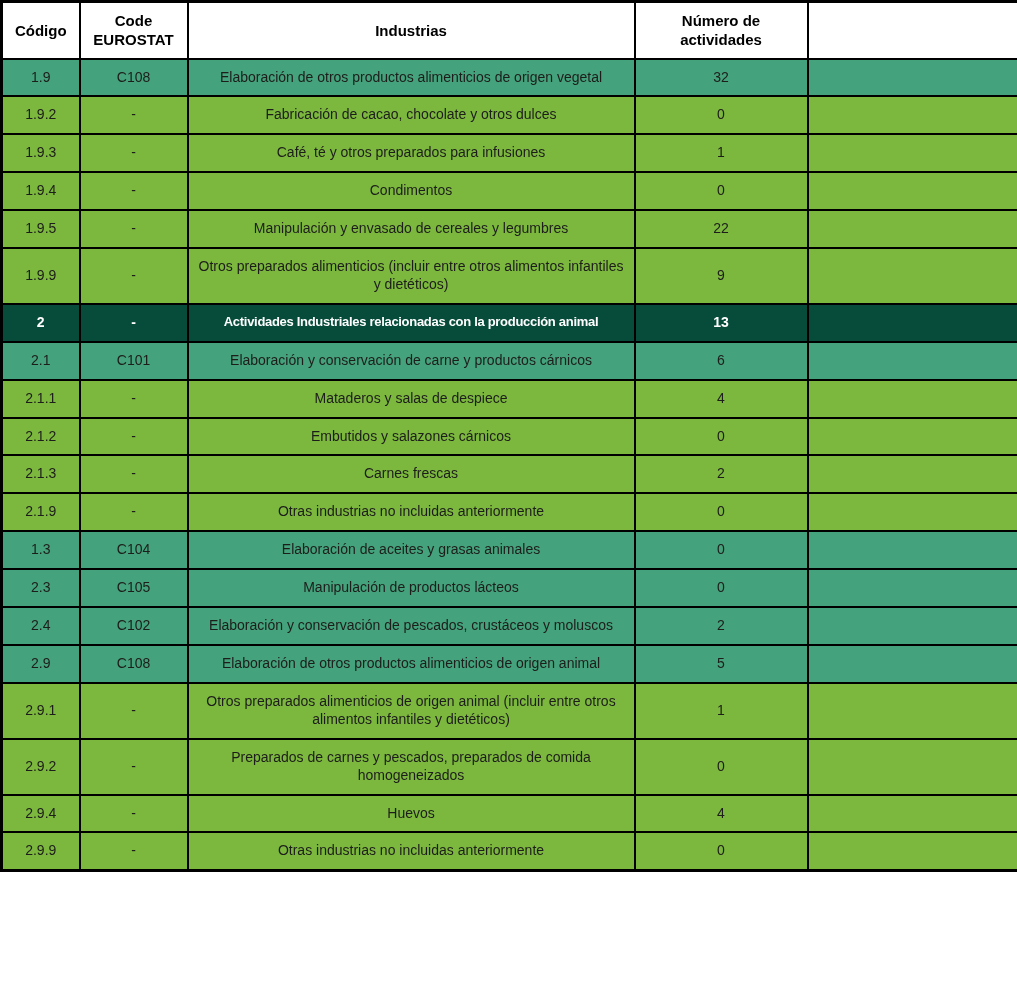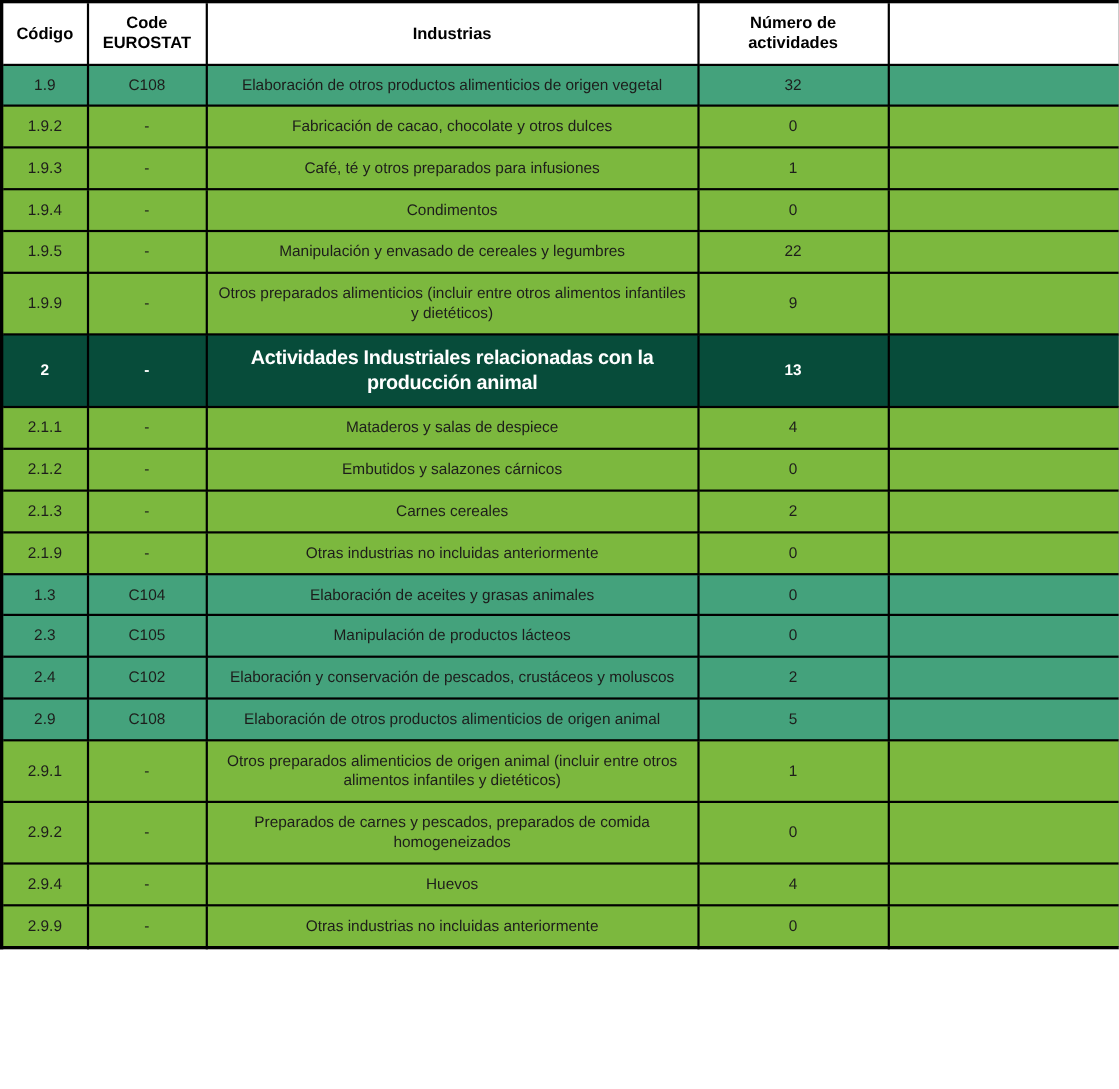--- a/index.html
+++ b/index.html
@@ -49,21 +49,21 @@
   }
   tbody td:nth-child(3){padding:9px 6px;}
   tr.row-teal td{background:var(--row_teal);}
   tr.row-light td{background:var(--row_light);}
   tr.row-dark td{
     background:var(--row_dark);
     color:var(--text_light);
     font-weight:bold;
   }
   tr.row-dark td:nth-child(3){
-    font-size:18px;
+    font-size:13px;
     letter-spacing:-0.3px;
     padding:9px 19px;
   }
 </style>
 </head>
 <body>
 
 <table>
   <colgroup>
     <col class="c-codigo">
@@ -124,38 +124,45 @@
         <td>9</td>
         <td></td>
       </tr>
       <tr class="row-dark">
         <td>2</td>
         <td>-</td>
         <td>Actividades Industriales relacionadas con la producción animal</td>
         <td>13</td>
         <td></td>
       </tr>
+      <tr class="row-teal">
+        <td>2.1</td>
+        <td>C101</td>
+        <td>Elaboración y conservación de carne y productos cárnicos</td>
+        <td>6</td>
+        <td></td>
+      </tr>
       <tr class="row-light">
         <td>2.1.1</td>
         <td>-</td>
         <td>Mataderos y salas de despiece</td>
         <td>4</td>
         <td></td>
       </tr>
       <tr class="row-light">
         <td>2.1.2</td>
         <td>-</td>
         <td>Embutidos y salazones cárnicos</td>
         <td>0</td>
         <td></td>
       </tr>
       <tr class="row-light">
         <td>2.1.3</td>
         <td>-</td>
-        <td>Carnes cereales</td>
+        <td>Carnes frescas</td>
         <td>2</td>
         <td></td>
       </tr>
       <tr class="row-light">
         <td>2.1.9</td>
         <td>-</td>
         <td>Otras industrias no incluidas anteriormente</td>
         <td>0</td>
         <td></td>
       </tr>

